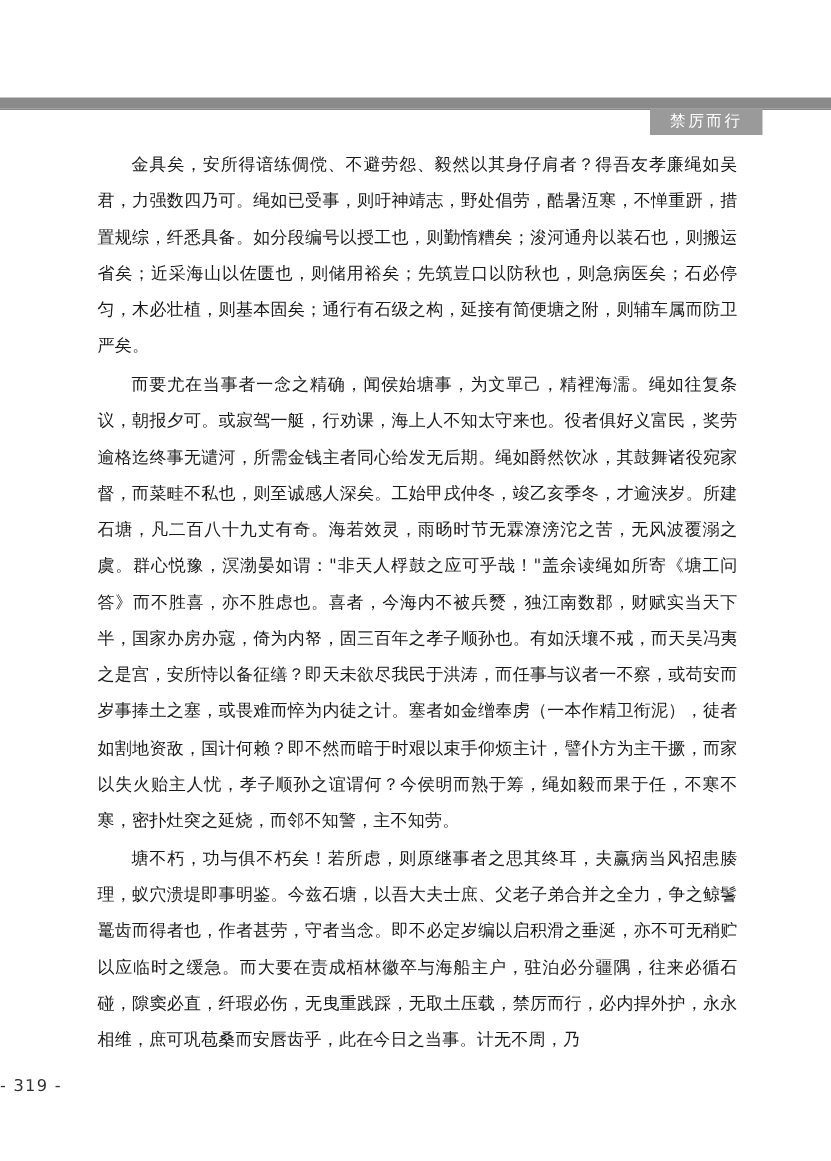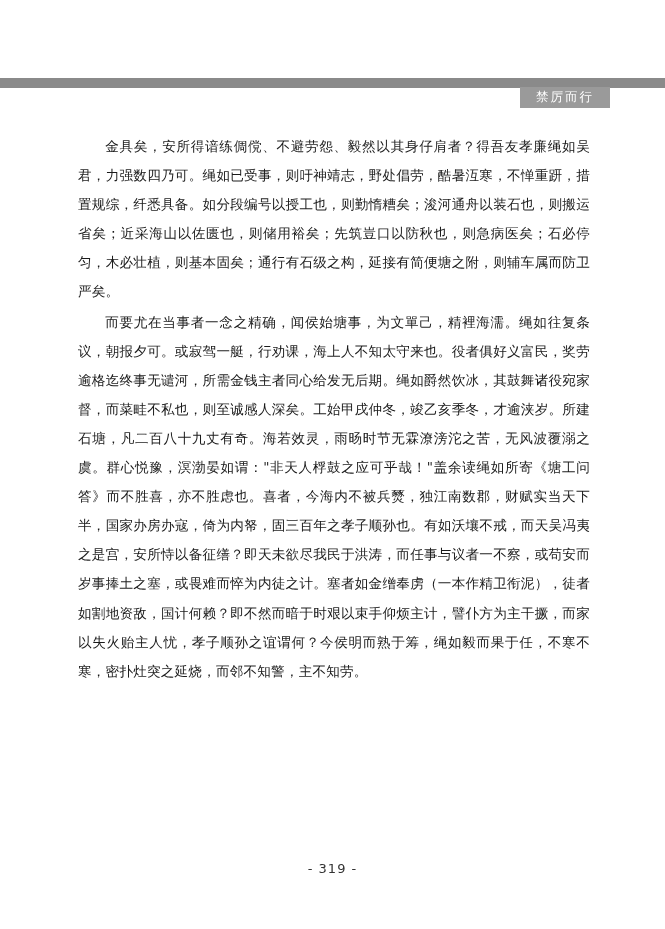--- a/index.html
+++ b/index.html
@@ -54,40 +54,39 @@
     position: absolute;
     top: 9px;
     left: 0;
     width: 665px;
     height: 1px;
     background: #8a8a8a;
   }
   
   .content {
     position: absolute;
-    top: 132px;
+    top: 118px;
     left: 78px;
     width: 512px;
   }
   p.para {
     margin: 0 0 1px 0;
     font-size: 13.6px;
     line-height: 29.1px;
     text-align: justify;
     text-justify: inter-ideograph;
     text-indent: 2em;
     letter-spacing: 0.2px;
   }
   
   .footer {
     position: absolute;
     bottom: 52px;
     left: 0;
     width: 665px;
-    text-align: center;
   }
   .page-number {
     font-size: 13px;
     color: #333333;
     font-family: "DejaVu Sans", "Liberation Sans", sans-serif;
     letter-spacing: 1px;
   }
 </style>
 </head>
 <body>
@@ -96,19 +95,20 @@
 
   <div class="header-band">
     <div class="header-rule-top"></div>
     <div class="header-rule-bottom"></div>
     <div class="header-label">禁厉而行</div>
   </div>
 
   <div class="content">
     <p class="para">金具矣，安所得谙练倜傥、不避劳怨、毅然以其身仔肩者？得吾友孝廉绳如吴君，力强数四乃可。绳如已受事，则吁神靖志，野处倡劳，酷暑沍寒，不惮重趼，措置规综，纤悉具备。如分段编号以授工也，则勤惰糟矣；浚河通舟以装石也，则搬运省矣；近采海山以佐匮也，则储用裕矣；先筑豈口以防秋也，则急病医矣；石必停匀，木必壮植，则基本固矣；通行有石级之构，延接有简便塘之附，则辅车属而防卫严矣。</p>
     <p class="para">而要尤在当事者一念之精确，闻侯始塘事，为文單己，精裡海濡。绳如往复条议，朝报夕可。或寂驾一艇，行劝课，海上人不知太守来也。役者俱好义富民，奖劳逾格迄终事无谴河，所需金钱主者同心给发无后期。绳如爵然饮冰，其鼓舞诸役宛家督，而菜畦不私也，则至诚感人深矣。工始甲戌仲冬，竣乙亥季冬，才逾浃岁。所建石塘，凡二百八十九丈有奇。海若效灵，雨旸时节无霖潦滂沱之苦，无风波覆溺之虞。群心悦豫，溟渤晏如谓："非天人桴鼓之应可乎哉！"盖余读绳如所寄《塘工问答》而不胜喜，亦不胜虑也。喜者，今海内不被兵燹，独江南数郡，财赋实当天下半，国家办房办寇，倚为内帑，固三百年之孝子顺孙也。有如沃壤不戒，而天吴冯夷之是宫，安所恃以备征缮？即天未欲尽我民于洪涛，而任事与议者一不察，或苟安而岁事捧土之塞，或畏难而悴为内徒之计。塞者如金缯奉虏（一本作精卫衔泥），徒者如割地资敌，国计何赖？即不然而暗于时艰以束手仰烦主计，譬仆方为主干撅，而家以失火贻主人忧，孝子顺孙之谊谓何？今侯明而熟于筹，绳如毅而果于任，不寒不寒，密扑灶突之延烧，而邻不知警，主不知劳。</p>
+    <p class="para">塘不朽，功与俱不朽矣！若所虑，则原继事者之思其终耳，夫赢病当风招患腠理，蚁穴溃堤即事明鉴。今兹石塘，以吾大夫士庶、父老子弟合并之全力，争之鲸鬐鼍齿而得者也，作者甚劳，守者当念。即不必定岁编以启积滑之垂涎，亦不可无稍贮以应临时之缓急。而大要在责成栢林徽卒与海船主户，驻泊必分疆隅，往来必循石碰，隙窦必直，纤瑕必伤，无曳重践踩，无取土压载，禁厉而行，必内捍外护，永永相维，庶可巩苞桑而安唇齿乎，此在今日之当事。计无不周，乃</p>
   </div>
 
   <div class="footer">
     <span class="page-number">- 319 -</span>
   </div>
 
 </div>
 
 </body></html>

